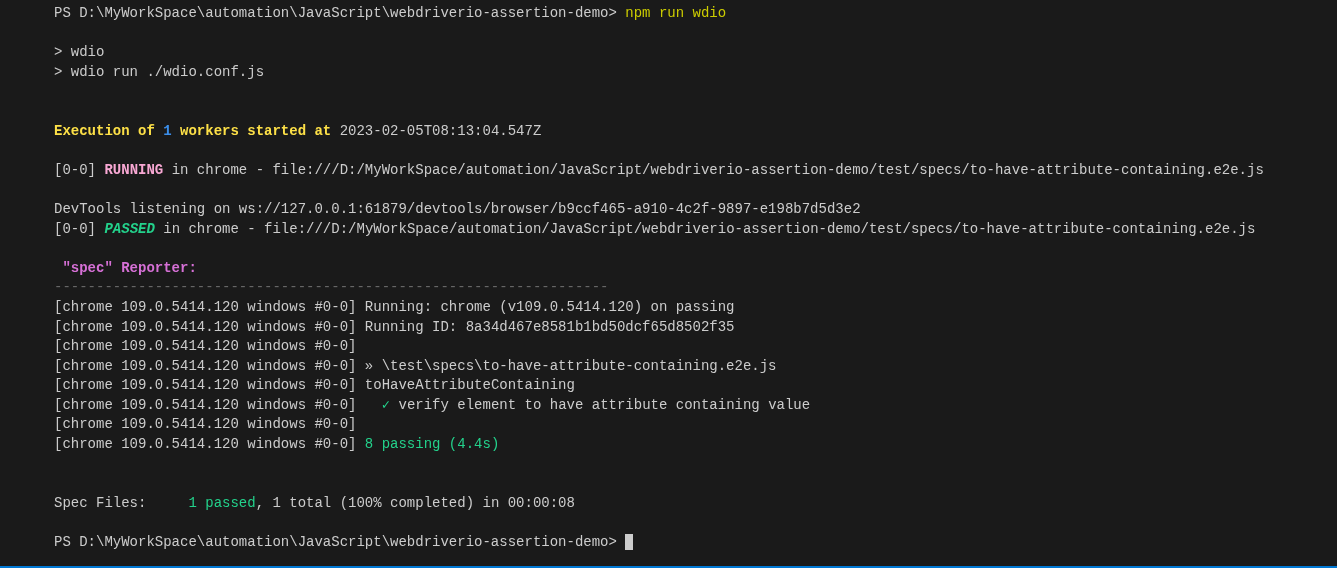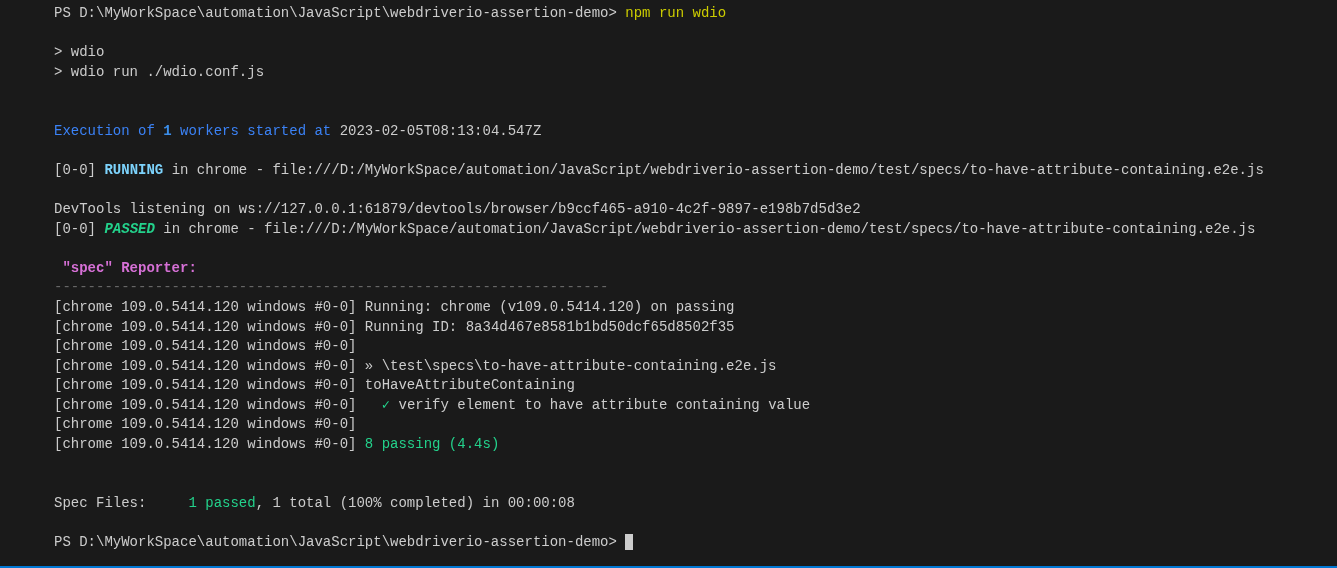--- a/index.html
+++ b/index.html
@@ -18,23 +18,23 @@
       height: 568px;
       overflow: hidden;
       border-bottom: 2px solid #0078d4;
     }
     .line {
       white-space: pre;
       margin-left: 46px;
     }
     .white { color: #cccccc; }
     .yellow { color: #cccc00; }
-    .bold-white { color: #3b82f6; font-weight: normal; }
+    .bold-white { color: #fde047; font-weight: bold; }
     .bold-blue { color: #3b8eea; font-weight: bold; }
-    .cyan { color: #7dd3fc; font-weight: bold; text-align: center; }
+    .cyan { color: #f9a8d4; font-weight: bold; text-align: center; }
     .green { color: #23d18b; font-weight: bold; font-style: italic; }
     .green-nb { color: #23d18b; }
     .magenta { color: #d670d6; font-weight: bold; }
     .dim { color: #666666; }
     .cursor {
       display: inline-block;
       width: 8px;
       height: 16px;
       background: #cccccc;
       vertical-align: text-bottom;

